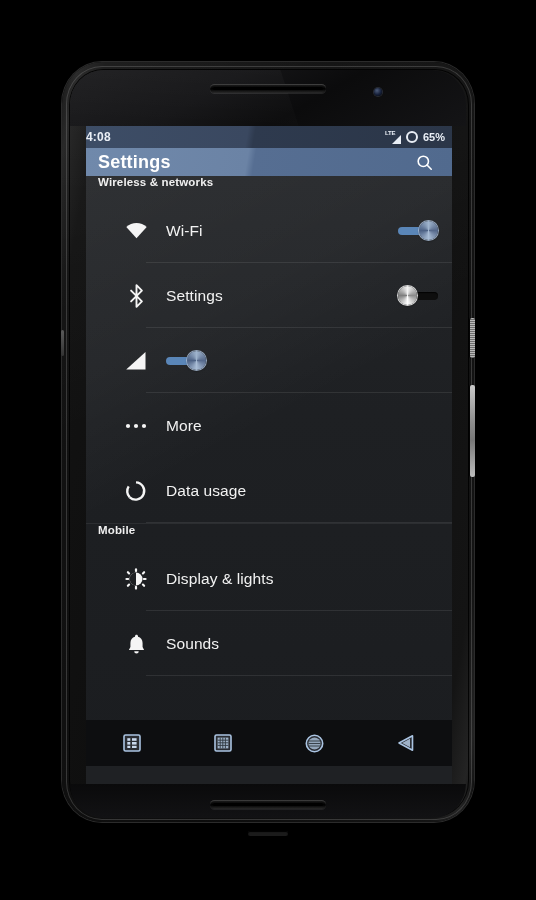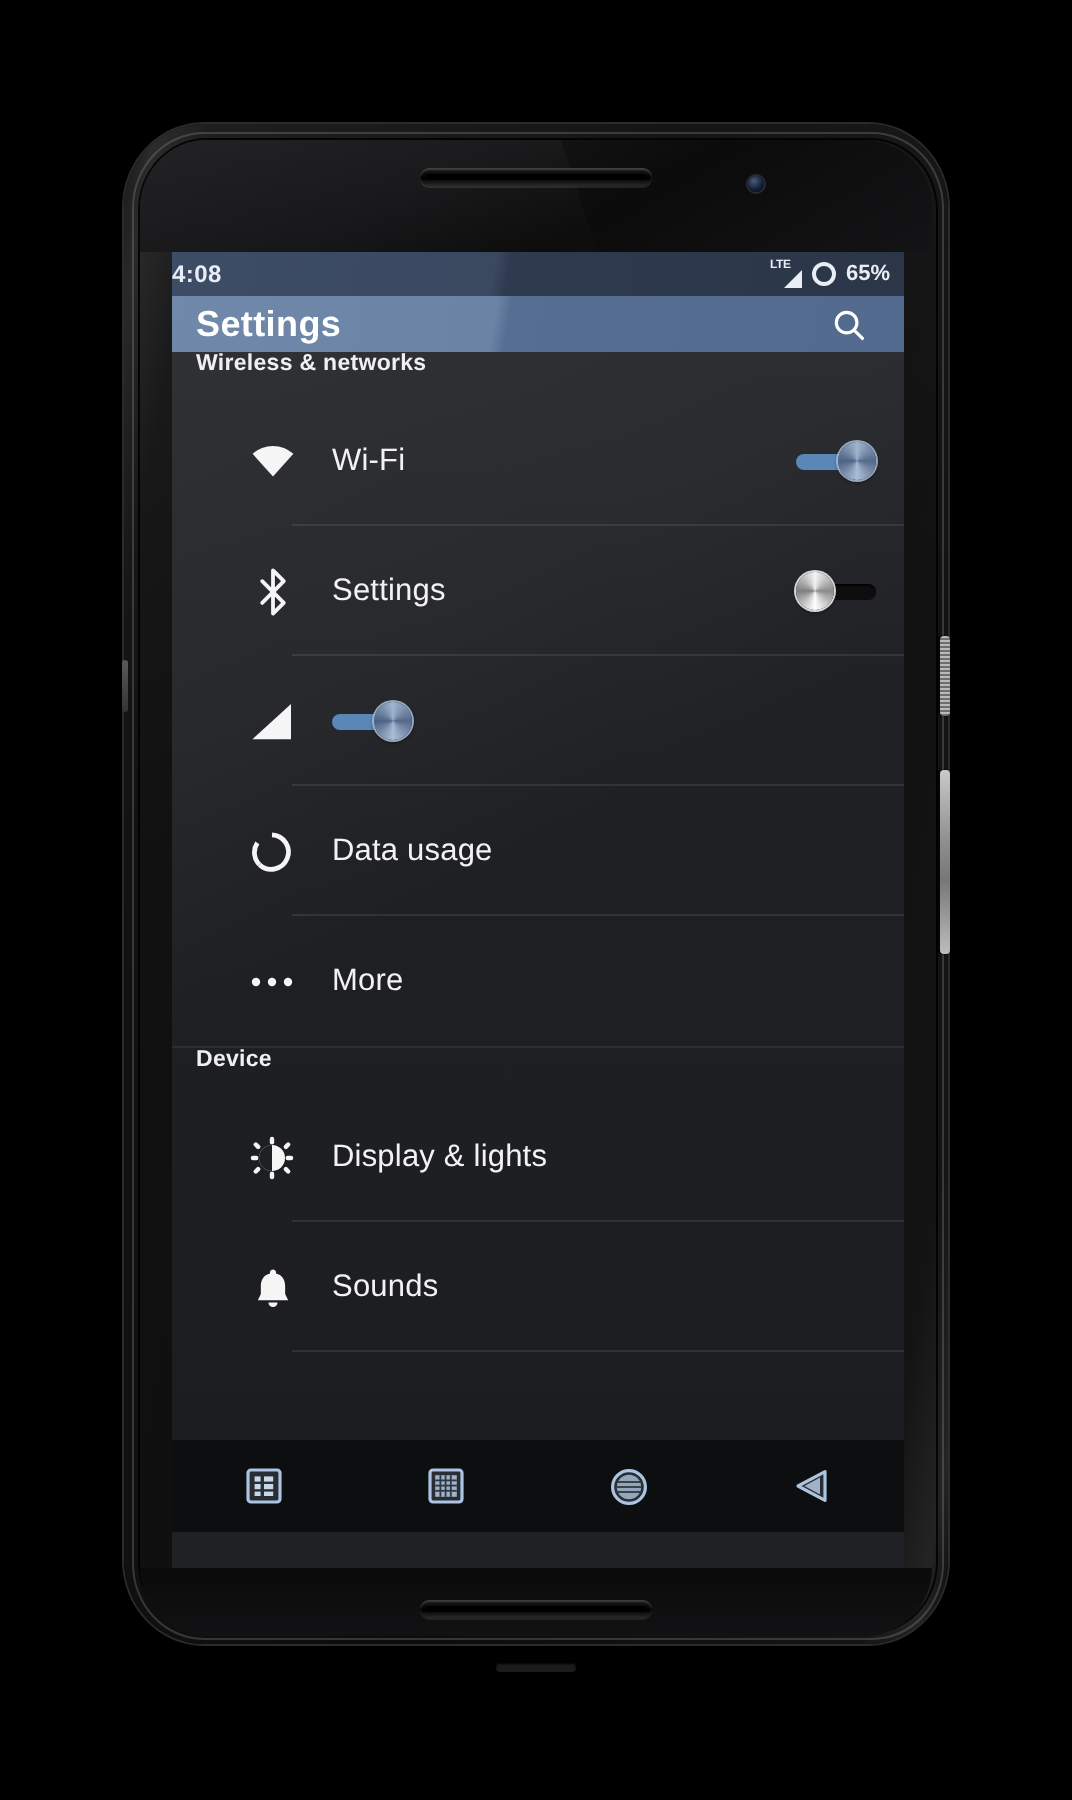--- a/index.html
+++ b/index.html
@@ -273,45 +273,45 @@
           <div class="sw on">
             <div class="sw-track"></div>
             <div class="sw-thumb"></div>
           </div>
         </div>
         <div class="row-div"></div>
       </div>
 
       <div class="row">
         <div class="row-ico">
-          <svg width="22" height="22" viewBox="0 0 24 24" fill="none" stroke="#f5f5f5" stroke-width="2.6" stroke-linecap="butt">
-            <path d="M12 2.6 A9.4 9.4 0 1 1 5.2 18.9"></path>
-            <path d="M5.2 18.9 A9.4 9.4 0 0 1 4.0 7.0"></path>
-          </svg>
-        </div>
-        <div class="row-label">Data usage</div>
-        <div class="row-right"></div>
-        <div class="row-div"></div>
-      </div>
-
-      <div class="row">
-        <div class="row-ico">
           <svg width="22" height="6" viewBox="0 0 22 6">
             <circle cx="3" cy="3" r="2.1" fill="#f5f5f5"></circle>
             <circle cx="11" cy="3" r="2.1" fill="#f5f5f5"></circle>
             <circle cx="19" cy="3" r="2.1" fill="#f5f5f5"></circle>
           </svg>
         </div>
         <div class="row-label">More</div>
         <div class="row-right"></div>
       </div>
 
+      <div class="row">
+        <div class="row-ico">
+          <svg width="22" height="22" viewBox="0 0 24 24" fill="none" stroke="#f5f5f5" stroke-width="2.6" stroke-linecap="butt">
+            <path d="M12 2.6 A9.4 9.4 0 1 1 5.2 18.9"></path>
+            <path d="M5.2 18.9 A9.4 9.4 0 0 1 4.0 7.0"></path>
+          </svg>
+        </div>
+        <div class="row-label">Data usage</div>
+        <div class="row-right"></div>
+        <div class="row-div"></div>
+      </div>
+
       <div class="section-sep"></div>
 
-      <div class="section-hdr">Device</div>
+      <div class="section-hdr">Mobile</div>
 
       <div class="row">
         <div class="row-ico">
           <svg width="22" height="22" viewBox="0 0 24 24">
             <g fill="#f5f5f5">
               <circle cx="12" cy="12" r="7.1"></circle>
               <rect x="10.8" y="0.4" width="2.4" height="4.2" rx="1.2"></rect>
               <rect x="10.8" y="19.4" width="2.4" height="4.2" rx="1.2"></rect>
               <rect x="0.4" y="10.8" width="4.2" height="2.4" rx="1.2"></rect>
               <rect x="19.4" y="10.8" width="4.2" height="2.4" rx="1.2"></rect>

